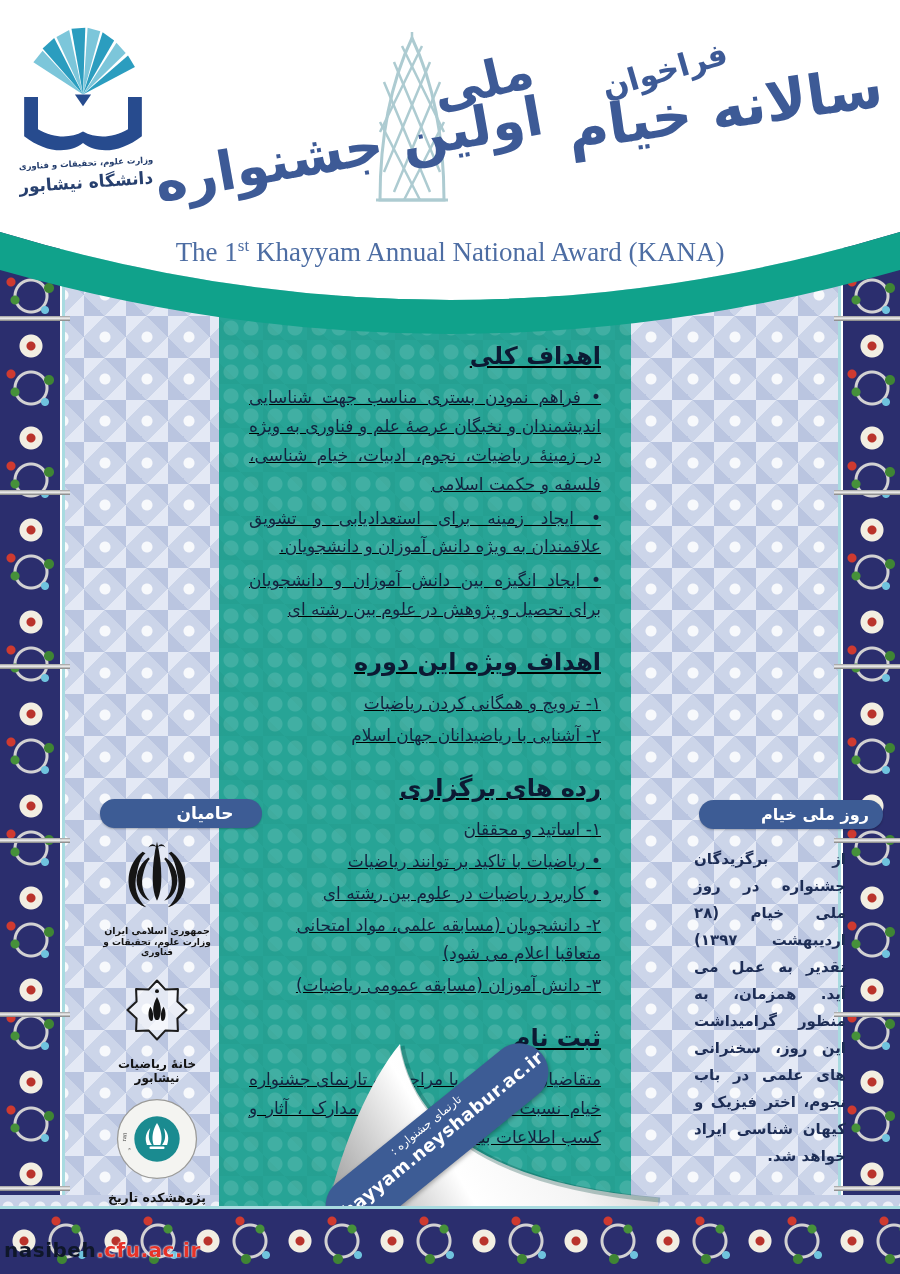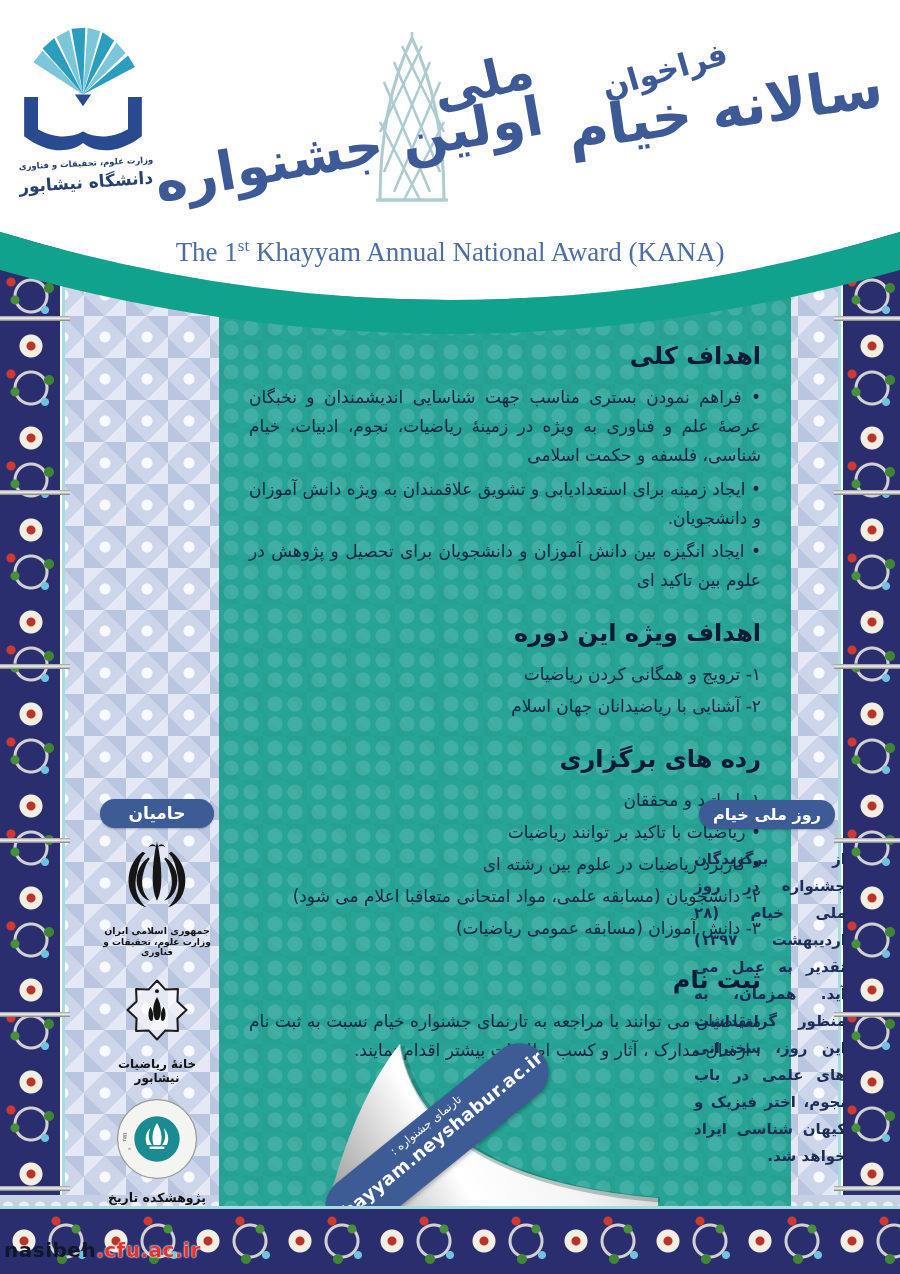--- a/index.html
+++ b/index.html
@@ -42,29 +42,29 @@
       radial-gradient(circle at 76px 20px, #46913a 4px, transparent 5px),
       radial-gradient(circle at 82px 46px, #6fc3de 3.5px, transparent 4.5px),
       radial-gradient(circle at 66px 32px, rgba(240,238,228,0) 14px, rgba(240,238,228,.85) 15px, rgba(240,238,228,.85) 17px, rgba(240,238,228,0) 18px);
     background-size:92px 68px;}
 
   .rod{position:absolute;height:5px;background:linear-gradient(180deg,#9a9a9a,#f2f2f2 45%,#7c7c7c);}
   .rod-l{left:-2px;width:72px;}
   .rod-r{left:834px;width:68px;}
 
   
-  .panel{left:219px;top:296px;width:572px;height:912px;background-color:#27a496;
+  .panel{left:219px;top:296px;width:412px;height:912px;background-color:#27a496;
     direction:rtl;box-sizing:border-box;padding:46px 30px 0 30px;
     background-image:
       radial-gradient(circle at 12px 12px, rgba(255,255,255,.12) 7px, transparent 8px),
       radial-gradient(circle at 32px 12px, rgba(255,255,255,.12) 7px, transparent 8px),
       radial-gradient(circle at 12px 32px, rgba(255,255,255,.12) 7px, transparent 8px),
       radial-gradient(circle at 32px 32px, rgba(255,255,255,.12) 7px, transparent 8px),
       linear-gradient(45deg, rgba(0,80,70,.05) 25%, transparent 25%, transparent 75%, rgba(0,80,70,.05) 75%);
-    background-size:44px 44px;}
+    background-size:44px 44px;text-decoration:underline;}
   .panel h2{margin:0 0 13px 0;font-size:24px;font-weight:bold;color:#0c1a33;text-align:right;}
   .panel p{margin:0 0 5px 0;font-size:17px;line-height:1.7;color:#13233f;text-align:justify;}
   .panel .li{text-align:right;margin:0 0 3px 0;}
   .sec{margin-bottom:24px;}
 
   
   .band{left:0;top:222px;width:900px;height:140px;}
 
   
   .organizer{right:14px;top:6px;font-size:19px;font-weight:bold;color:#2f4d80;direction:rtl;}
@@ -76,21 +76,21 @@
   .title-en{left:0;top:236px;width:900px;text-align:center;
     font-family:"Liberation Serif","DejaVu Serif",serif;font-size:27px;color:#4d6da3;}
   .title-en sup{font-size:17px;}
   .uni-logo{left:8px;top:20px;}
   .uni-logo-cap1{left:6px;top:158px;width:160px;text-align:center;font-size:8.5px;font-weight:bold;color:#27406f;direction:rtl;transform:rotate(-3deg);}
   .uni-logo-cap2{left:6px;top:172px;width:160px;text-align:center;font-size:17px;font-weight:bold;color:#27406f;direction:rtl;transform:rotate(-4deg);}
   .monument{left:352px;top:32px;opacity:.95;}
 
   
   .badge{background:#3d5c95;color:#fff;font-weight:bold;text-align:center;border-radius:15px;
-         line-height:29px;height:29px;box-shadow:0 1px 2px rgba(0,0,0,.25);}
+         line-height:29px;height:29px;box-shadow:0 1px 2px rgba(0,0,0,.25);padding-left:48px;}
   .badge-left{left:100px;top:799px;width:114px;font-size:17px;}
   .badge-right{left:699px;top:800px;width:136px;font-size:16px;direction:rtl;}
   .sponsors{left:95px;top:836px;width:124px;text-align:center;direction:rtl;}
   .cap{font-weight:bold;color:#141414;}
   .cap1{font-size:9.5px;margin-top:3px;}
   .cap2{font-size:9px;margin-top:1px;}
   .cap-math{font-size:12px;margin-top:2px;}
   .cap-ut{font-size:12.5px;line-height:1.6;margin-top:3px;color:#111;}
   .khayyam-day{left:694px;top:846px;width:152px;direction:rtl;font-size:15px;line-height:1.8;
     font-weight:bold;color:#1d2d55;text-align:justify;}
@@ -129,21 +129,21 @@
   <div class="rod rod-r" style="top:1012px"></div>
   <div class="rod rod-r" style="top:1186px"></div>
 
   <div class="abs lace"></div>
 
   <div class="abs panel" lang="fa">
     <div class="sec">
       <h2>اهداف کلی</h2>
       <p>• فراهم نمودن بستری مناسب جهت شناسایی اندیشمندان و نخبگان عرصۀ علم و فناوری به ویژه در زمینۀ ریاضیات، نجوم، ادبیات، خیام شناسی، فلسفه و حکمت اسلامی</p>
       <p>• ایجاد زمینه برای استعدادیابی و تشویق علاقمندان به ویژه دانش آموزان و دانشجویان.</p>
-      <p>• ایجاد انگیزه بین دانش آموزان و دانشجویان برای تحصیل و پژوهش در علوم بین تاکید ای</p>
+      <p>• ایجاد انگیزه بین دانش آموزان و دانشجویان برای تحصیل و پژوهش در علوم بین رشته ای</p>
     </div>
     <div class="sec">
       <h2>اهداف ویژه این دوره</h2>
       <p class="li">۱- ترویج و همگانی کردن ریاضیات</p>
       <p class="li">۲- آشنایی با ریاضیدانان جهان اسلام</p>
     </div>
     <div class="sec">
       <h2>رده های برگزاری</h2>
       <p class="li">۱- اساتید و محققان</p>
       <p class="li">• ریاضیات با تاکید بر توانند ریاضیات</p>

